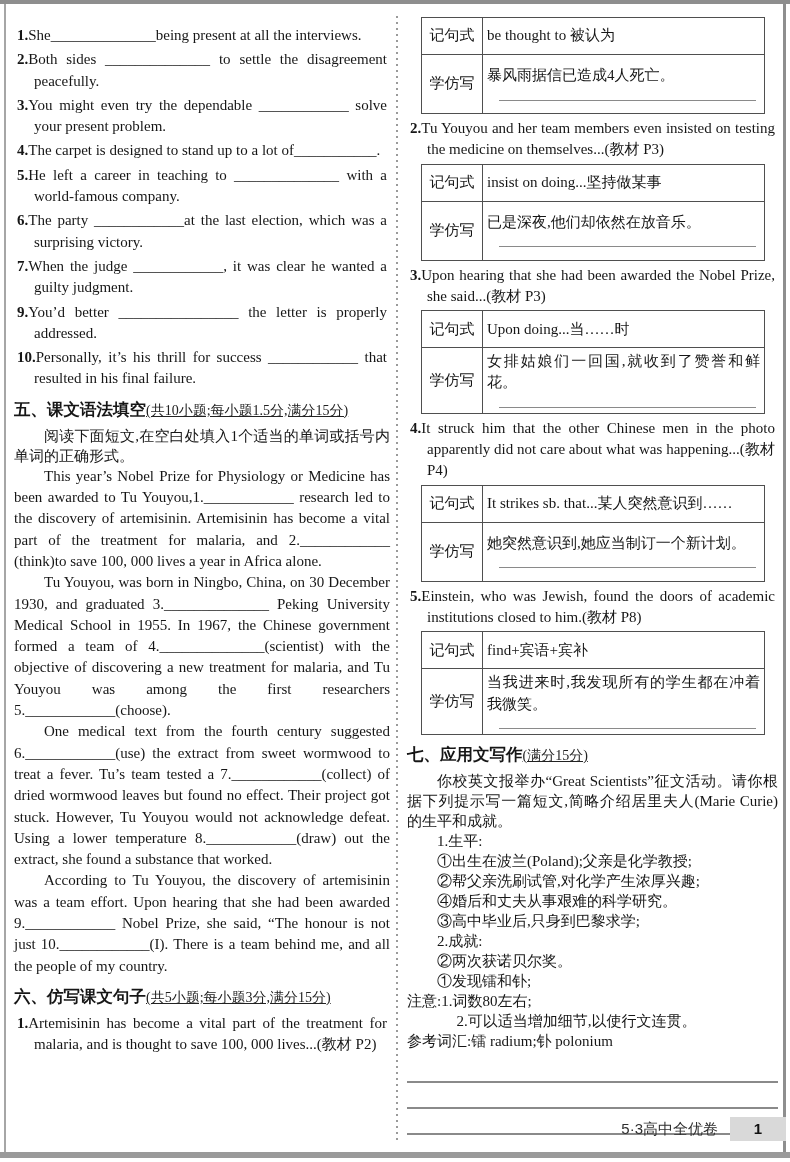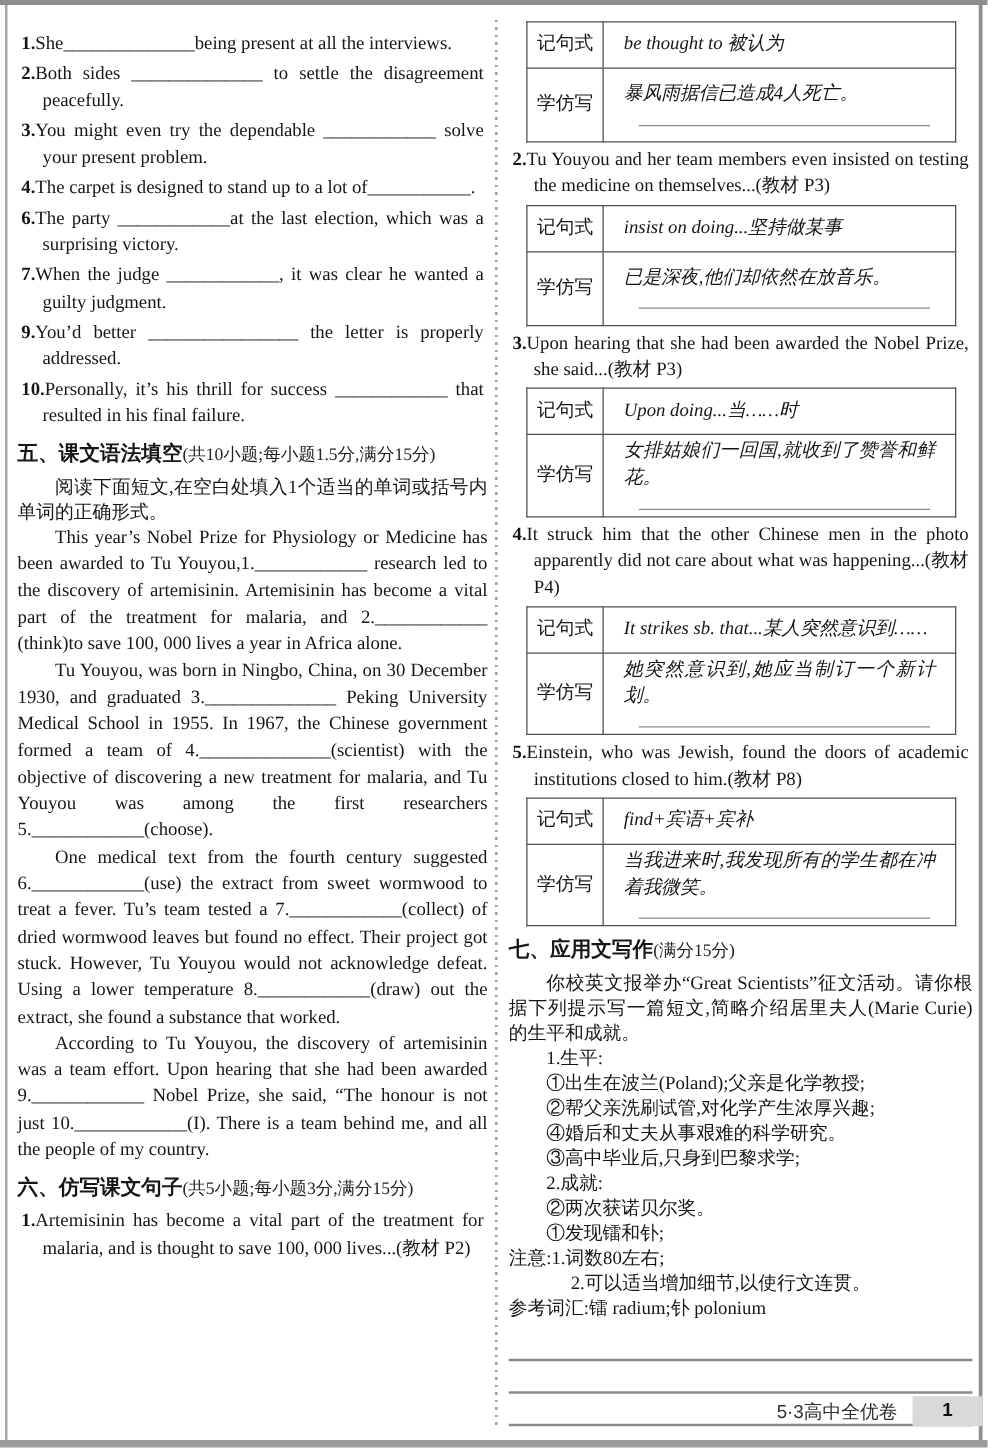--- a/index.html
+++ b/index.html
@@ -18,31 +18,31 @@
   
   .col{position:absolute;font-size:15px;line-height:21.3px;text-align:justify;}
   .col-left{left:14px;top:22px;width:376px;}
   .col-right{left:407px;top:14px;width:371px;}
   
   .qitem{padding-left:17px;text-indent:-17px;margin:3px;}
   .qnum{font-weight:bold;}
   
   .sec-head{margin:7px 0 3px 0;text-indent:0;line-height:24px;}
   .sec-title{font-weight:bold;font-size:16.5px;font-family:"Liberation Sans","DejaVu Sans",sans-serif;}
-  .sec-note{font-size:14px;color:#222;}
+  .sec-note{font-size:14px;color:#222;text-decoration:underline;}
   
   .para{margin:0;text-indent:2em;}
   .cnline{line-height:20px;margin:0;}
   .ind2{padding-left:2em;}
   .ind3{padding-left:3.3em;}
   
   .ptable{width:344px;margin:3px 0 4px 14px;border-collapse:collapse;table-layout:fixed;}
   .ptable td{border:1px solid #4f4f4f;font-size:15px;vertical-align:middle;}
   .ptable td.lbl{width:60px;text-align:center;padding:2px 0;}
-  .ptable td.val{padding:3px 16px;font-style:italic;}
+  .ptable td.val{padding:3px 4px;}
   .ptable tr.r1 td{height:30px;}
   .ptable tr.r2 td{height:52px;}
   .blankline{height:0;border-bottom:1.5px solid #8a8a8a;margin:13px 4px 2px 12px;}
   
   .wline{height:24px;border-bottom:2px solid #8a8a8a;}
   .wline.first{margin-top:6px;}
   
   .footer{position:absolute;top:1117px;right:4px;display:flex;align-items:center;gap:12px;
     font-family:"Liberation Sans","DejaVu Sans",sans-serif;font-size:15px;color:#2f2f2f;}
   .pagebox{background:#d9d9d9;width:56px;height:24px;text-align:center;line-height:24px;font-weight:bold;color:#111;}
@@ -55,20 +55,21 @@
 <div class="edge-left"></div>
 <div class="edge-right"></div>
 <div class="divider"></div>
 
 <div class="col col-left">
 
   <div class="qitem"><b class="qnum">1.</b><span>She______________being present at all the interviews.</span></div>
   <div class="qitem"><b class="qnum">2.</b><span>Both sides ______________ to settle the disagreement peacefully.</span></div>
   <div class="qitem"><b class="qnum">3.</b><span>You might even try the dependable ____________ solve your present problem.</span></div>
   <div class="qitem"><b class="qnum">4.</b><span>The carpet is designed to stand up to a lot of___________.</span></div>
+  <div class="qitem"><b class="qnum">5.</b><span>He left a career in teaching to ______________ with a world-famous company.</span></div>
   <div class="qitem"><b class="qnum">6.</b><span>The party ____________at the last election, which was a surprising victory.</span></div>
   <div class="qitem"><b class="qnum">7.</b><span>When the judge ____________, it was clear he wanted a guilty judgment.</span></div>
   <div class="qitem"><b class="qnum">9.</b><span>You’d better ________________ the letter is properly addressed.</span></div>
   <div class="qitem"><b class="qnum">10.</b><span>Personally, it’s his thrill for success ____________ that resulted in his final failure.</span></div>
 
   <div class="sec-head">
     <span class="sec-title">五、课文语法填空</span><span class="sec-note">(共10小题;每小题1.5分,满分15分)</span>
   </div>
   <p class="para cnline">阅读下面短文,在空白处填入1个适当的单词或括号内单词的正确形式。</p>
   <p class="para">This year’s Nobel Prize for Physiology or Medicine has been awarded to Tu Youyou,1.____________ research led to the discovery of artemisinin. Artemisinin has become a vital part of the treatment for malaria, and 2.____________ (think)to save 100, 000 lives a year in Africa alone.</p>

